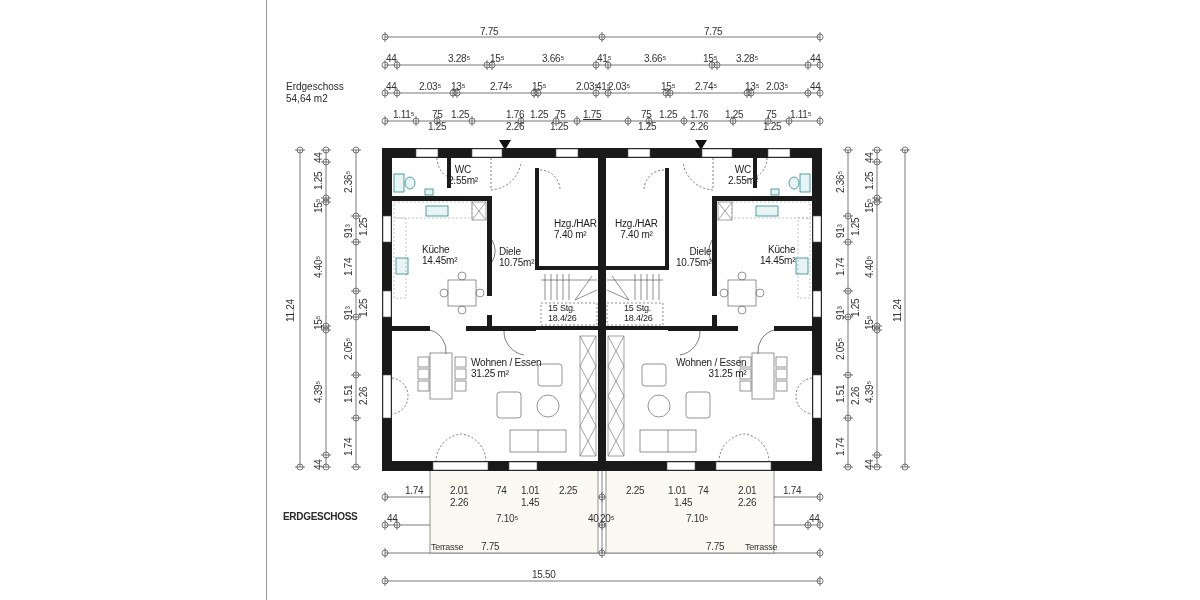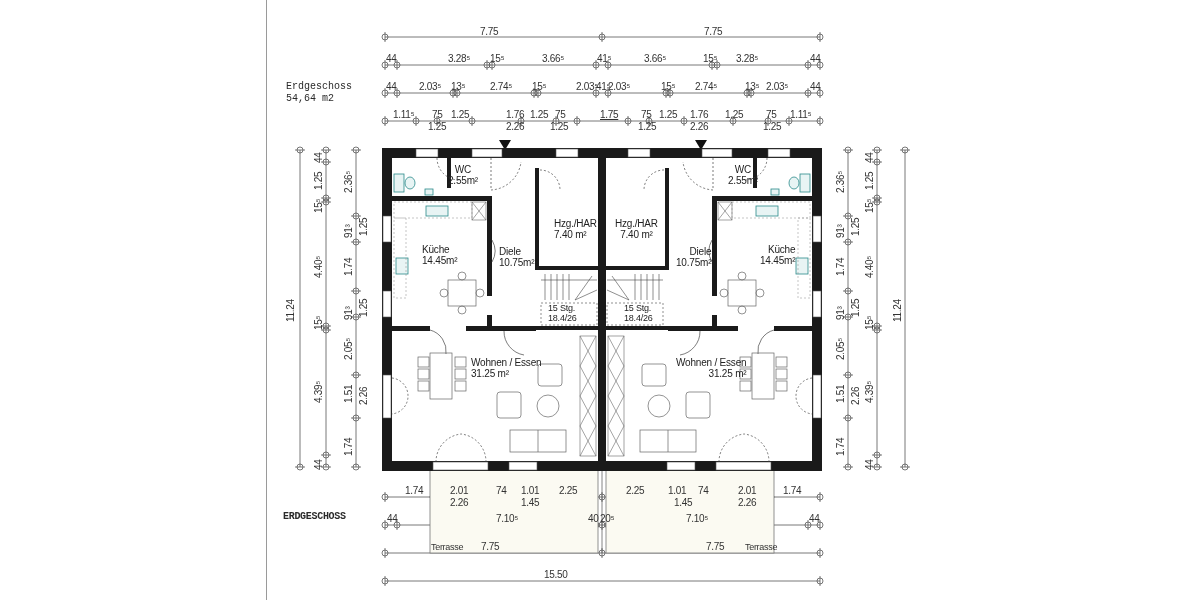--- a/index.html
+++ b/index.html
@@ -1,19 +1,19 @@
 <!DOCTYPE html>
 <html><head>
 <meta charset="utf-8">
 <style>
   html,body{margin:0;padding:0;background:#fff;}
   body{width:1200px;height:600px;position:relative;overflow:hidden;font-family:"Liberation Sans",sans-serif;color:#2a2a2a;}
   .page-edge{position:absolute;left:266px;top:0;width:1px;height:600px;background:#9a9a9a;}
   svg{position:absolute;left:0;top:0;}
-  .lbl{position:absolute;font-family:Liberation Mono, monospace;color:#2a2a2a;white-space:nowrap;}
+  .lbl{position:absolute;font-family:Liberation Sans, sans-serif;color:#2a2a2a;white-space:nowrap;}
   .dim{font-size:10px;position:absolute;white-space:nowrap;color:#333;letter-spacing:-0.3px;}
   .vdim{font-size:10px;position:absolute;white-space:nowrap;color:#333;transform:rotate(-90deg);transform-origin:left top;letter-spacing:-0.3px;}
   .room{font-size:10px;line-height:11px;position:absolute;color:#222;white-space:nowrap;letter-spacing:-0.2px;}
   .center{text-align:center;}
 </style>
 </head>
 <body>
 
 <div class="page-edge"></div>
 
@@ -394,21 +394,21 @@
 
 <div class="dim" style="left:393px;top:109px;">1.11⁵</div>
 <div class="dim" style="left:432px;top:109px;">75</div>
 <div class="dim" style="left:428px;top:121px;">1.25</div>
 <div class="dim" style="left:451px;top:109px;">1.25</div>
 <div class="dim" style="left:506px;top:109px;">1.76</div>
 <div class="dim" style="left:506px;top:121px;">2.26</div>
 <div class="dim" style="left:530px;top:109px;">1.25</div>
 <div class="dim" style="left:555px;top:109px;">75</div>
 <div class="dim" style="left:550px;top:121px;">1.25</div>
-<div class="dim" style="left:600px;top:109px;text-decoration:underline;">1.75</div>
+<div class="dim" style="left:583px;top:109px;text-decoration:underline;">1.75</div>
 <div class="dim" style="left:641px;top:109px;">75</div>
 <div class="dim" style="left:638px;top:121px;">1.25</div>
 <div class="dim" style="left:659px;top:109px;">1.25</div>
 <div class="dim" style="left:690px;top:109px;">1.76</div>
 <div class="dim" style="left:690px;top:121px;">2.26</div>
 <div class="dim" style="left:725px;top:109px;">1.25</div>
 <div class="dim" style="left:766px;top:109px;">75</div>
 <div class="dim" style="left:763px;top:121px;">1.25</div>
 <div class="dim" style="left:790px;top:109px;">1.11⁵</div>
 
@@ -470,21 +470,21 @@
 <div class="dim" style="left:588px;top:513px;">40</div>
 <div class="dim" style="left:600px;top:513px;">20⁵</div>
 <div class="dim" style="left:686px;top:513px;">7.10⁵</div>
 <div class="dim" style="left:809px;top:513px;">44</div>
 
 <div class="dim" style="left:431px;top:542px;font-size:9px;">Terrasse</div>
 <div class="dim" style="left:481px;top:541px;">7.75</div>
 <div class="dim" style="left:706px;top:541px;">7.75</div>
 <div class="dim" style="left:745px;top:542px;font-size:9px;">Terrasse</div>
 
-<div class="dim" style="left:544px;top:569px;">15.50</div>
+<div class="dim" style="left:532px;top:569px;">15.50</div>
 
 <div class="room center" style="left:448px;top:164px;">
   <div>WC</div>
   <div>2.55m²</div>
 </div>
 <div class="room" style="left:422px;top:244px;">
   <div>Küche</div>
   <div>14.45m²</div>
 </div>
 <div class="room" style="left:499px;top:246px;">

